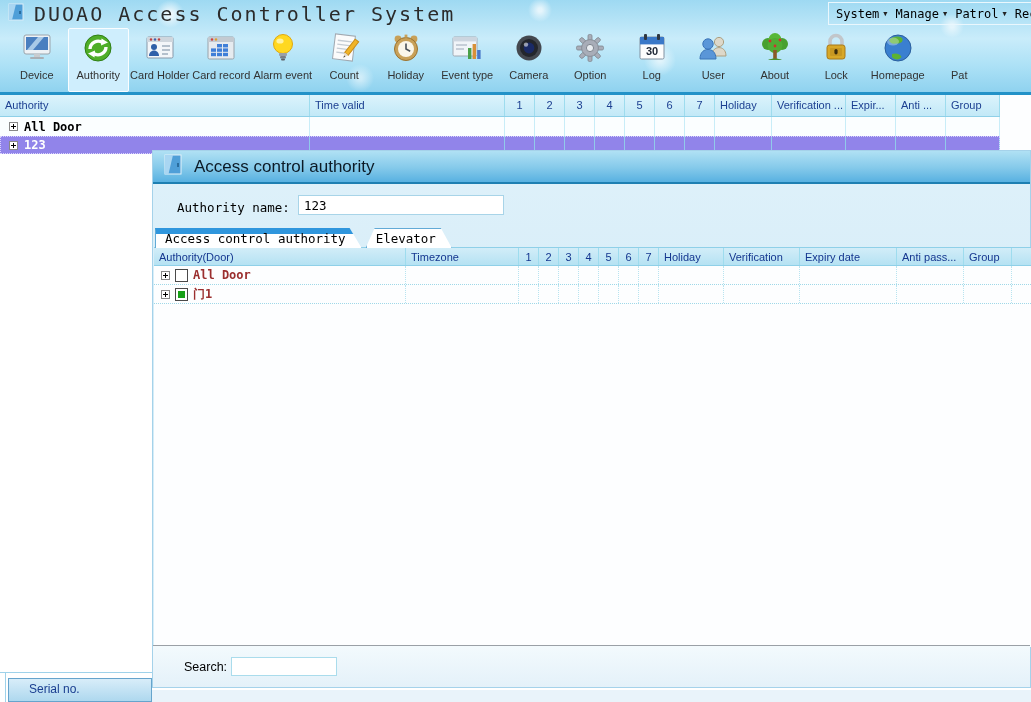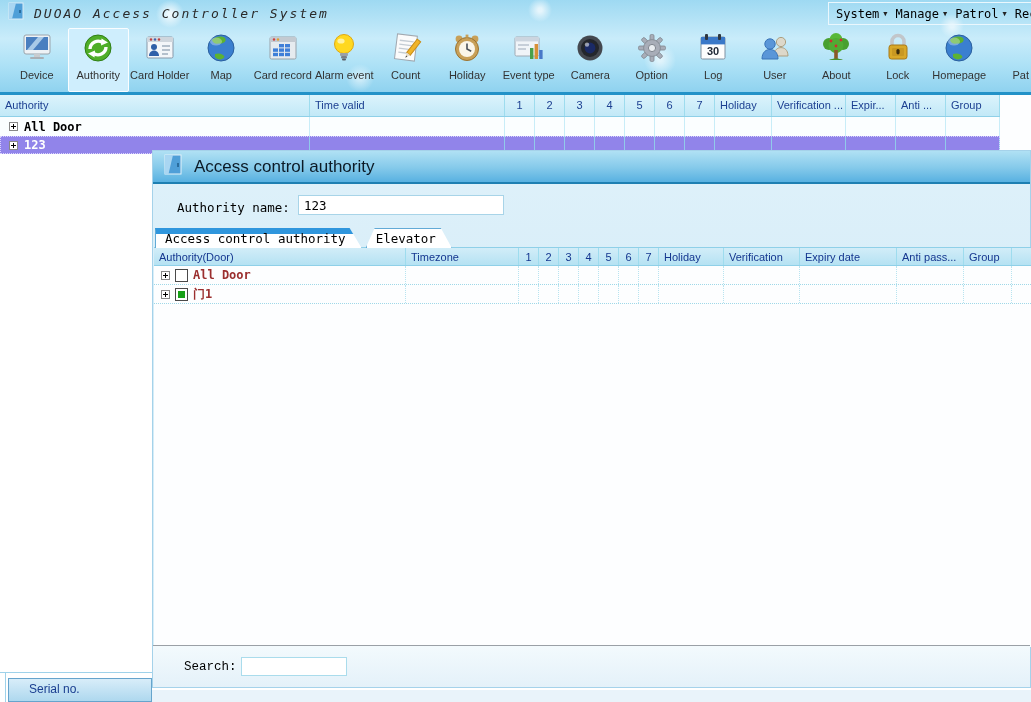--- a/index.html
+++ b/index.html
@@ -11,21 +11,21 @@
   #header{position:absolute;left:0;top:0;width:1031px;height:95px;
     background:
       radial-gradient(circle at 170px 14px, rgba(255,255,255,.8) 0 2px, rgba(255,255,255,0) 14px),
       radial-gradient(circle at 540px 10px, rgba(255,255,255,.7) 0 2px, rgba(255,255,255,0) 12px),
       radial-gradient(circle at 660px 60px, rgba(255,255,255,.6) 0 2px, rgba(255,255,255,0) 16px),
       radial-gradient(circle at 952px 26px, rgba(255,255,255,.6) 0 2px, rgba(255,255,255,0) 12px),
       radial-gradient(circle at 360px 78px, rgba(255,255,255,.5) 0 2px, rgba(255,255,255,0) 14px),
       linear-gradient(180deg,#9ed9f2 0%,#c9ecfa 42%,#ace1f6 72%,#8fd2ef 100%);
     border-bottom:3px solid #2392c8;}
   #titlebar{position:absolute;left:8px;top:2px;display:flex;align-items:center;gap:9px;}
-  #title-text{font-family:"DejaVu Sans Mono",monospace;font-size:13px;letter-spacing:2px;color:#2b2b2b;font-style:italic;}
+  #title-text{font-family:"DejaVu Sans Mono",monospace;font-size:20px;letter-spacing:2px;color:#2b2b2b;}
   #menubox{position:absolute;left:828px;top:2px;width:210px;height:23px;border:1px solid #eaf7fd;
     display:flex;align-items:center;gap:0;padding-left:7px;
     font-family:"DejaVu Sans Mono",monospace;font-size:12px;color:#000;}
   .menu-item{display:flex;align-items:center;gap:4px;margin-right:8px;white-space:nowrap;cursor:default;}
   .menu-arrow{font-size:7px;color:#222;}
   #toolbar{position:absolute;left:6px;top:28px;height:64px;display:flex;}
   .tool{width:61.5px;flex:none;display:flex;flex-direction:column;align-items:center;
     padding-top:2px;border:1px solid transparent;border-radius:2px;}
   .tool.selected{background:#cfeefd;border:1px solid #fafdff;}
   .ticon{width:36px;height:36px;display:block;}
@@ -88,21 +88,21 @@
   .dl-head .cell.day{text-align:center;padding-left:0;}
   .dlrow{display:flex;height:19px;background:#fdfeff;border-bottom:1px dotted #9fd8e8;}
   .dlrow .cell{border-right:1px dotted #b8e4f0;height:100%;}
   .dlrow .treecell{display:flex;align-items:center;gap:5px;padding-left:7px;
     font-family:"DejaVu Sans Mono",monospace;font-size:12px;font-weight:bold;color:#9b2f2f;}
   .cbox{width:13px;height:13px;border:1px solid #4a4a4a;background:#fff;position:relative;flex:none;}
   .cbox.checked::before{content:'';position:absolute;inset:2px;background:#17a017;}
 
   #dlg-footer{position:absolute;left:0;right:0;bottom:0;height:42px;border-top:1px solid #9aa0a6;
     background:linear-gradient(180deg,#f3fafd,#e4f1f9);display:flex;align-items:center;padding-left:31px;}
-  #search-label{font-family:Liberation Mono, monospace;font-size:12.5px;color:#000;}
+  #search-label{font-family:Liberation Sans, sans-serif;font-size:12.5px;color:#000;}
   #search-input{margin-left:4px;width:106px;height:19px;border:1px solid #aadcec;background:#fff;
     font-family:"DejaVu Sans Mono",monospace;font-size:12px;padding:1px 4px;outline:none;}
   .fbtn{height:24px;padding:0 12px;margin-left:11px;min-width:70px;
     background:linear-gradient(180deg,#ffffff,#eef1f4 60%,#e1e6ea);
     border:1px solid #6f8cb0;border-radius:3px;font-family:"Liberation Sans",sans-serif;
     font-size:12px;color:#000;box-shadow:0 1px 1px rgba(90,120,150,.35);}
   .fbtn:first-of-type{margin-left:13px;}
 
   #bottom-strip{position:absolute;left:152px;top:690px;width:879px;height:12px;background:#e9f3fa;}
   #right-gap{position:absolute;left:1000px;top:95px;width:31px;height:55px;background:#fdfeff;}
@@ -164,32 +164,20 @@
               <circle cx="13" cy="8.5" r="1.2" fill="#4060b0"></circle>
               <circle cx="17" cy="8.5" r="1.2" fill="#c04040"></circle>
               <circle cx="12" cy="16" r="3" fill="#2f5fa8"></circle>
               <path d="M7 25c0-4 3-5.5 5-5.5s5 1.5 5 5.5z" fill="#2f5fa8"></path>
               <rect x="20" y="14" width="8" height="2" fill="#b4c0cc"></rect>
               <rect x="20" y="18" width="8" height="2" fill="#b4c0cc"></rect>
               <rect x="20" y="22" width="6" height="2" fill="#b4c0cc"></rect>
             </svg>
           </span>
           <span class="tlabel">Card Holder</span>
-        </div>
-        <div class="tool">
-          <span class="ticon">
-            <svg width="36" height="36" viewBox="0 0 36 36">
-              <circle cx="18" cy="17" r="13" fill="#3a7fd0"></circle>
-              <path d="M9 9c3-3.5 9-4.5 13-2 2 3-1 5.5-4.5 5.5S11 14 9 9z" fill="#5cb232"></path>
-              <path d="M12 23c4-1.5 8.5 0 9.5 3-2 3.5-7.5 3-9.5 0z" fill="#5cb232"></path>
-              <circle cx="18" cy="17" r="13" fill="none" stroke="#2a5f9e"></circle>
-              <ellipse cx="13" cy="10.5" rx="6" ry="4" fill="rgba(255,255,255,.32)"></ellipse>
-            </svg>
-          </span>
-          <span class="tlabel">Map</span>
         </div>
         <div class="tool">
           <span class="ticon">
             <svg width="36" height="36" viewBox="0 0 36 36">
               <rect x="5" y="6" width="26" height="22" rx="1.5" fill="#e6ebef" stroke="#98a2aa"></rect>
               <rect x="5" y="6" width="26" height="5" fill="#c3cad1"></rect>
               <circle cx="9" cy="8.5" r="1.2" fill="#d04040"></circle>
               <circle cx="13" cy="8.5" r="1.2" fill="#e0a030"></circle>
               <g fill="#3f7fd8">
                 <rect x="14" y="13" width="5" height="3.4"></rect>

